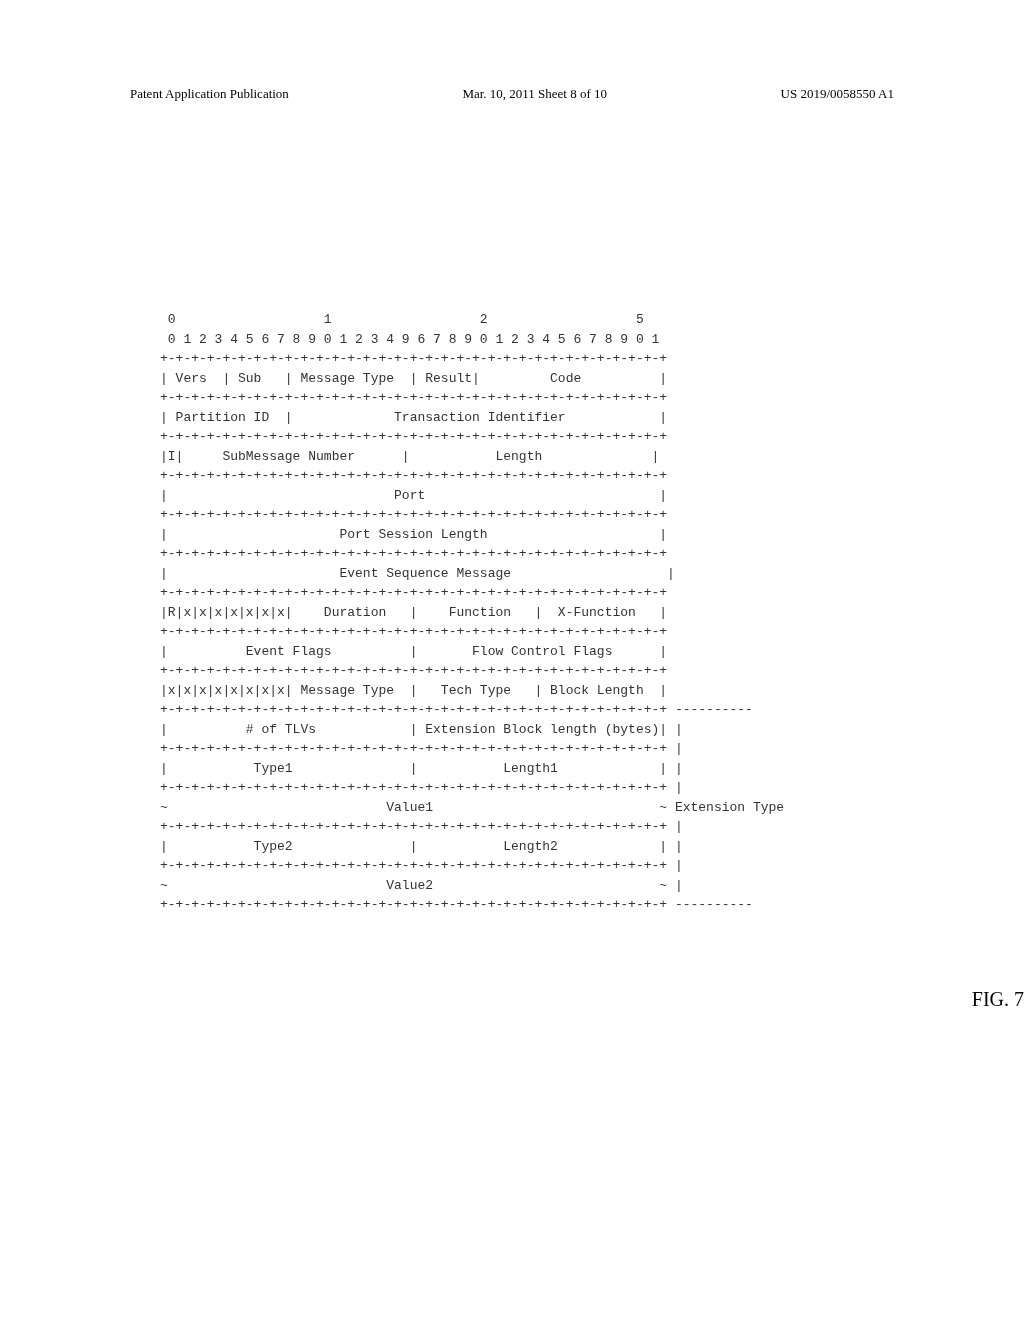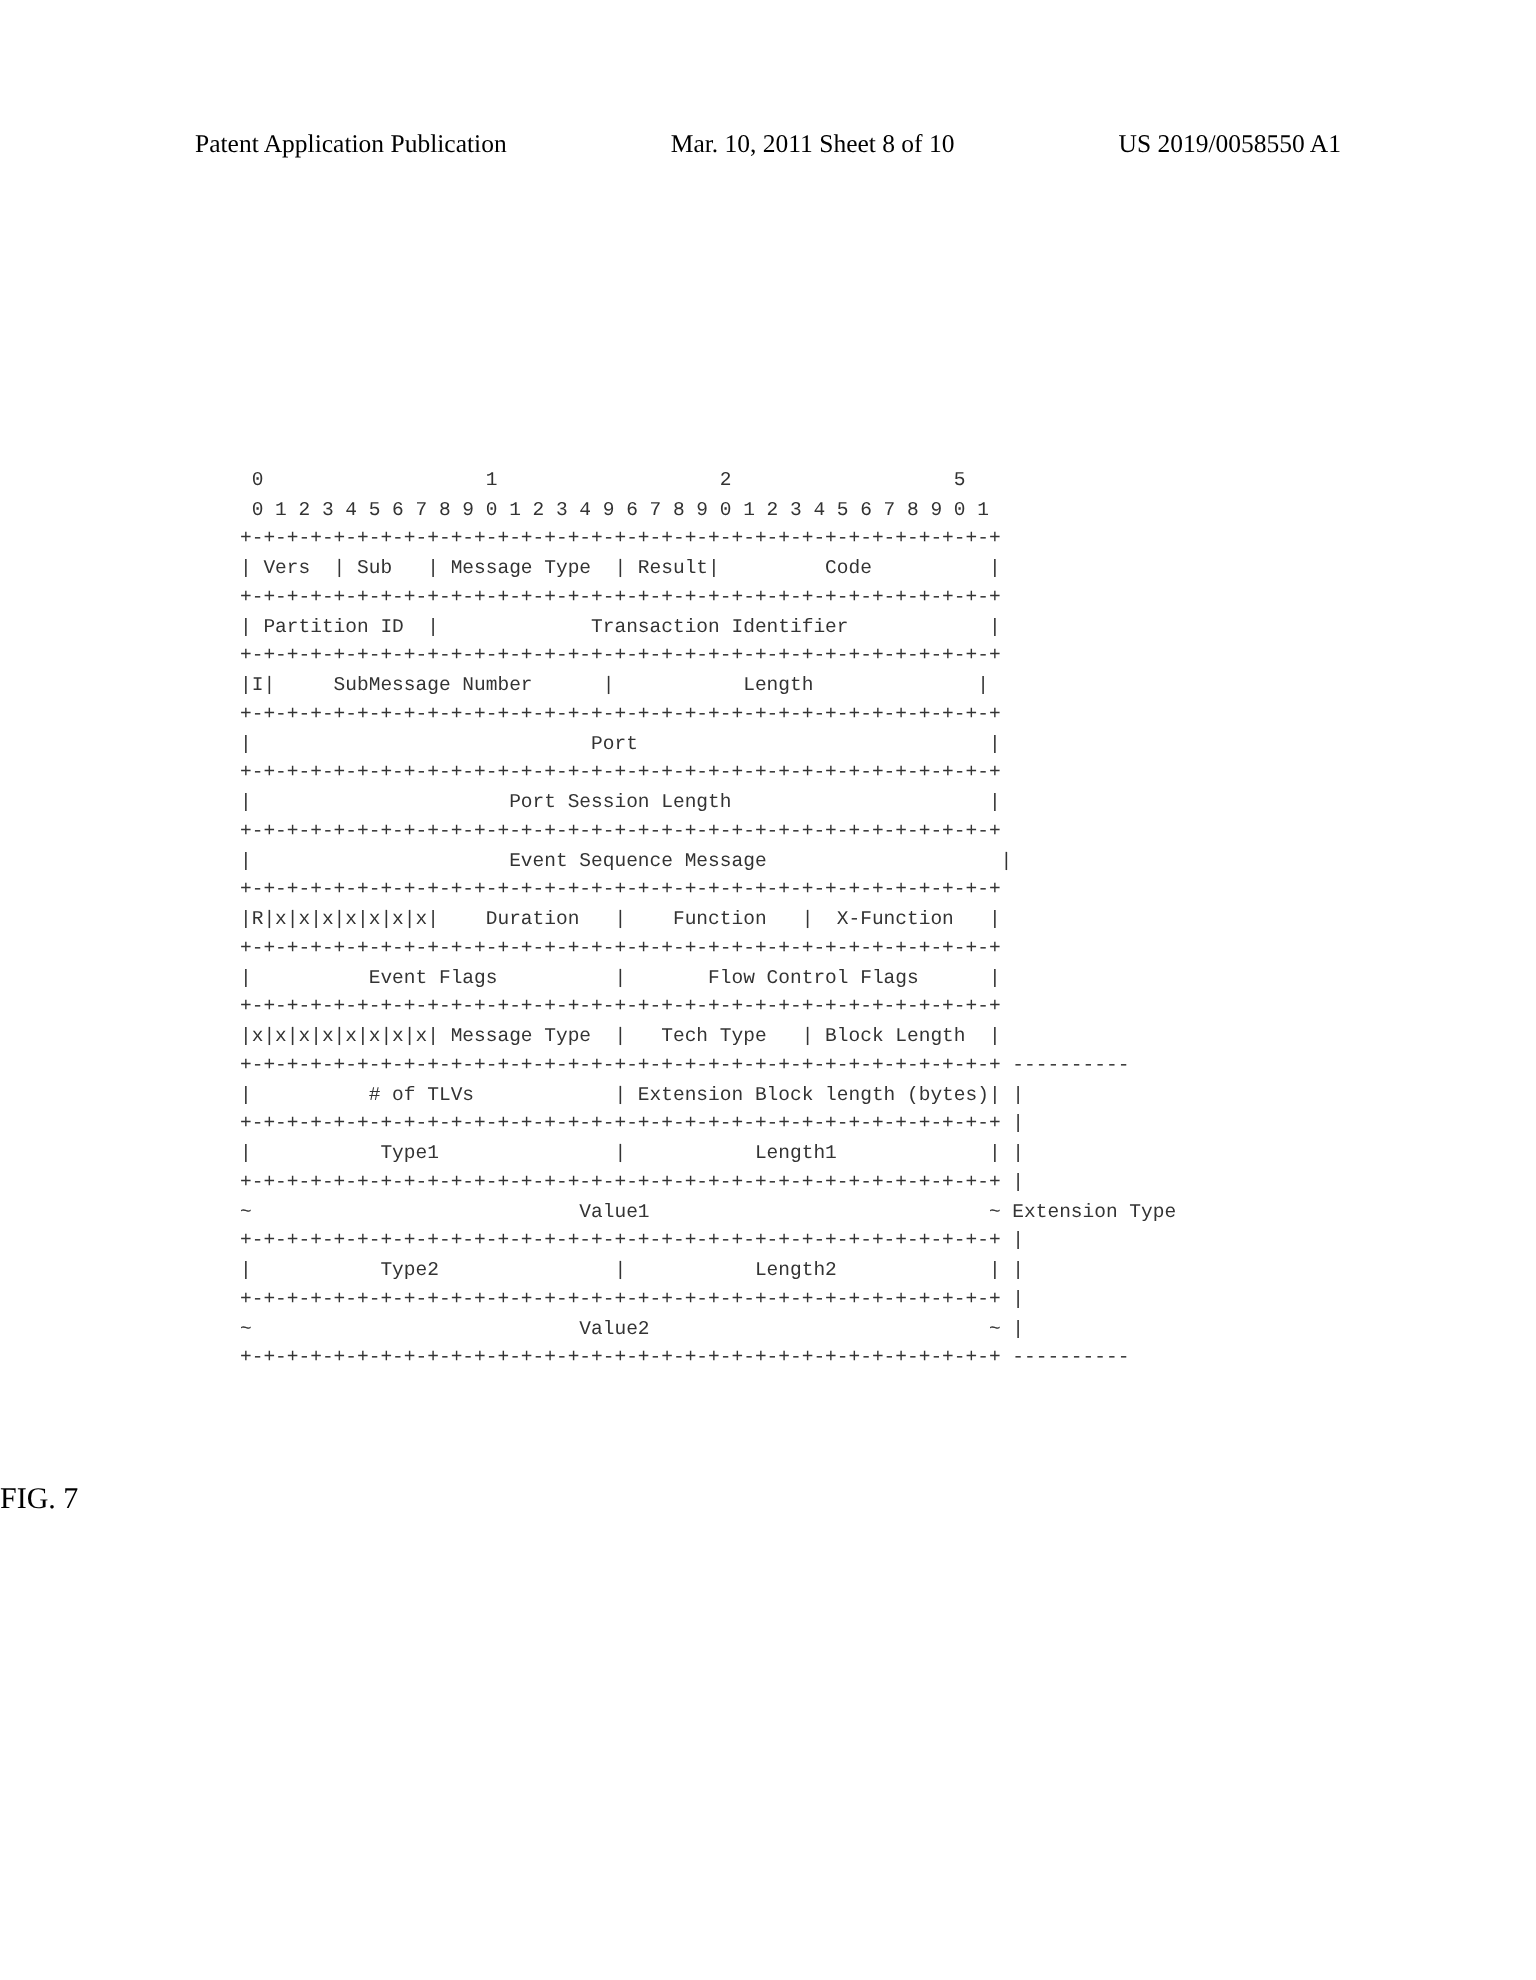--- a/index.html
+++ b/index.html
@@ -15,38 +15,38 @@
       position: relative;
     }
     .header-row {
       position: absolute;
       top: 86px;
       left: 0;
       width: 100%;
       padding: 0 130px;
       display: flex;
       justify-content: space-between;
-      font-size: 17px;
+      font-size: 13px;
     }
     .diagram-container {
       position: absolute;
       top: 310px;
       left: 160px;
       font-family: "Courier New", monospace;
       font-size: 13px;
       line-height: 1.5;
       white-space: pre;
       color: #333;
     }
     .fig-label {
       position: absolute;
       top: 988px;
       left: 0;
       width: 1024px;
-      text-align: left;
+      text-align: right;
       font-family: "Times New Roman", serif;
       font-size: 20px;
     }
   </style>
 </head>
 <body>
 
 <div class="header-row">
   <span>Patent Application Publication</span>
   <span>Mar. 10, 2011  Sheet 8 of 10</span>

